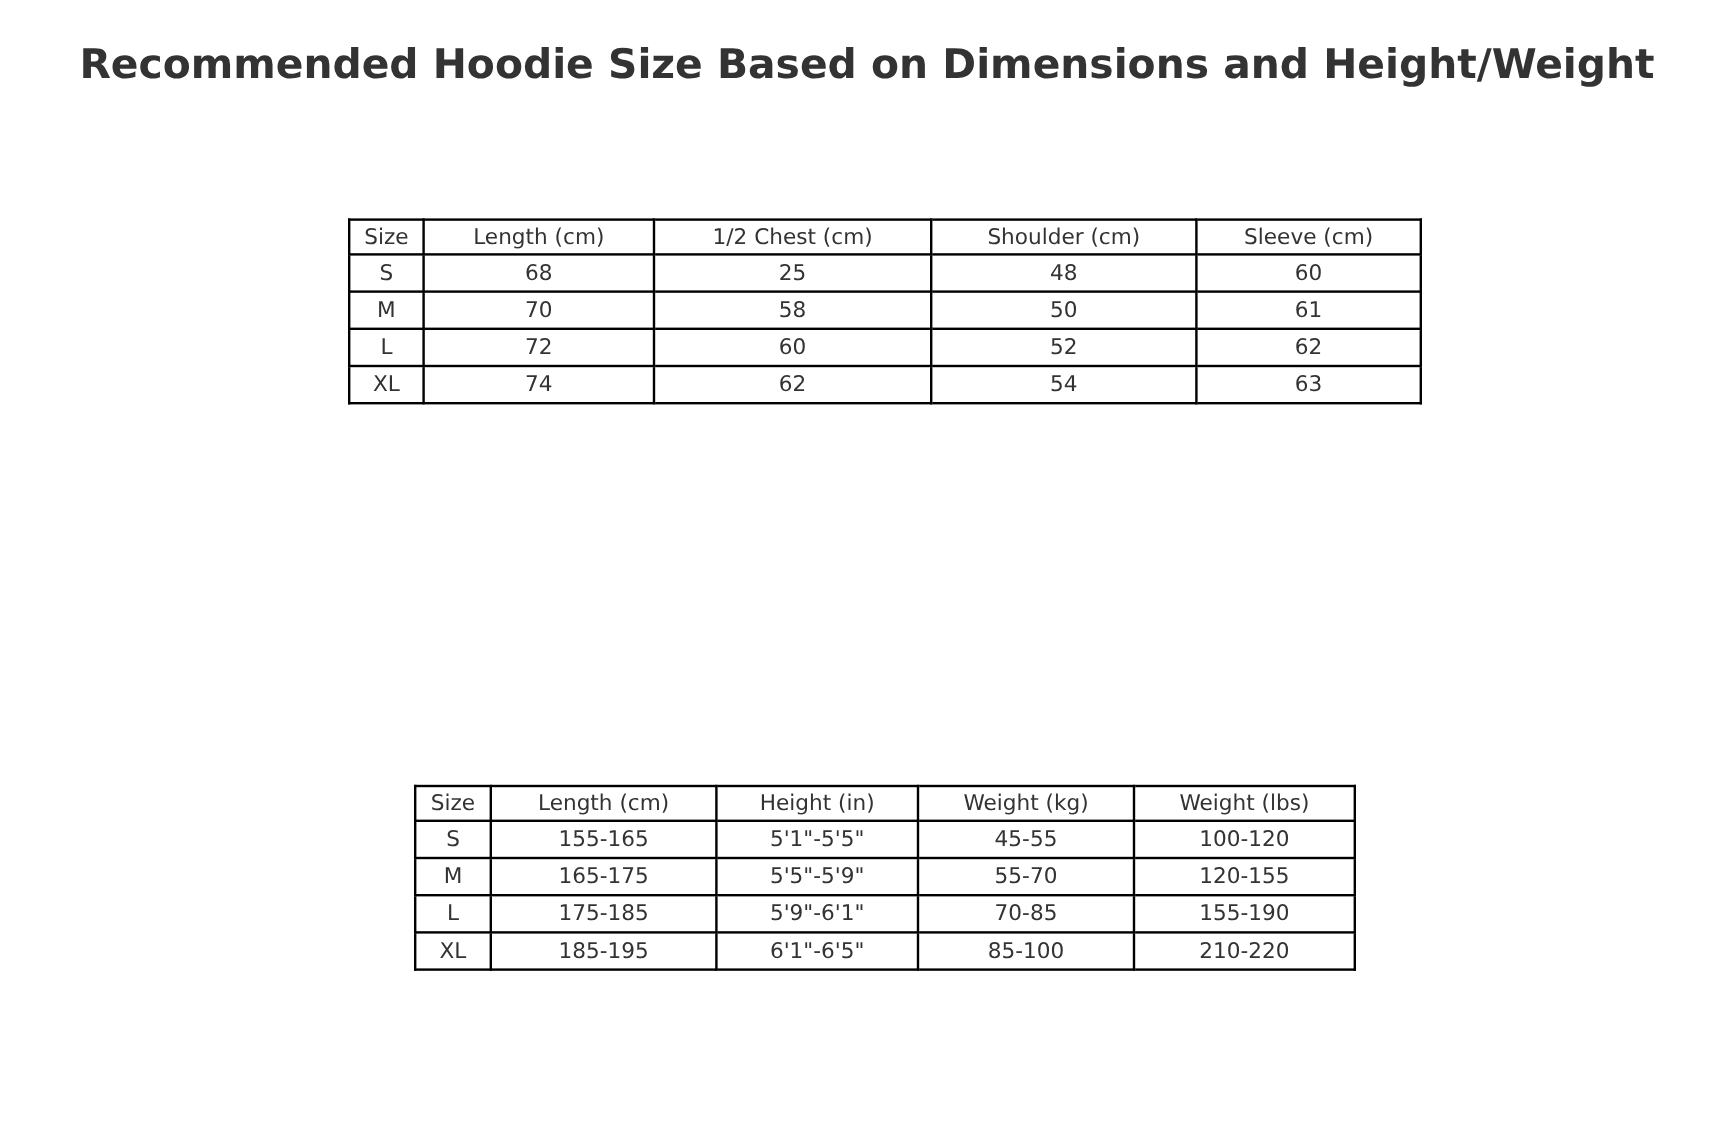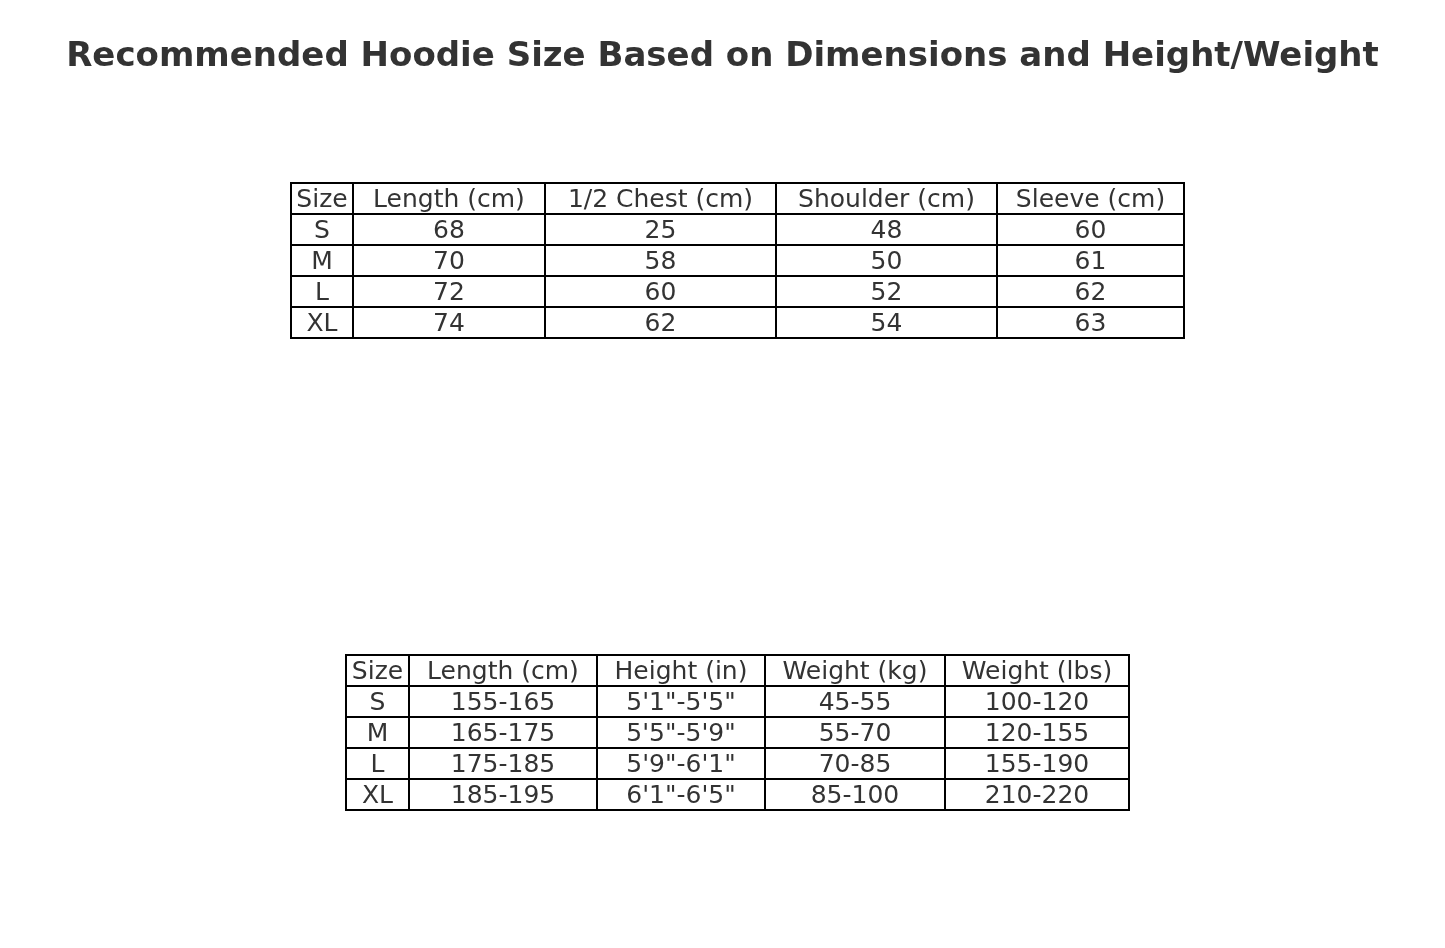--- a/index.html
+++ b/index.html
@@ -31,21 +31,21 @@
     font-weight: bold;
     color: var(--text, #333333);
     white-space: nowrap;
     margin-top: 24px;
   }
   table {
     position: absolute;
     border-collapse: collapse;
     table-layout: fixed;
     color: var(--text, #333333);
-    font-size: 25px;
+    font-size: 18px;
     background: var(--background, #ffffff);
   }
   th, td {
     border: 2px solid var(--border, #000000);
     text-align: center;
     vertical-align: middle;
     font-weight: normal;
     padding: 0;
     overflow: hidden;
     white-space: nowrap;

